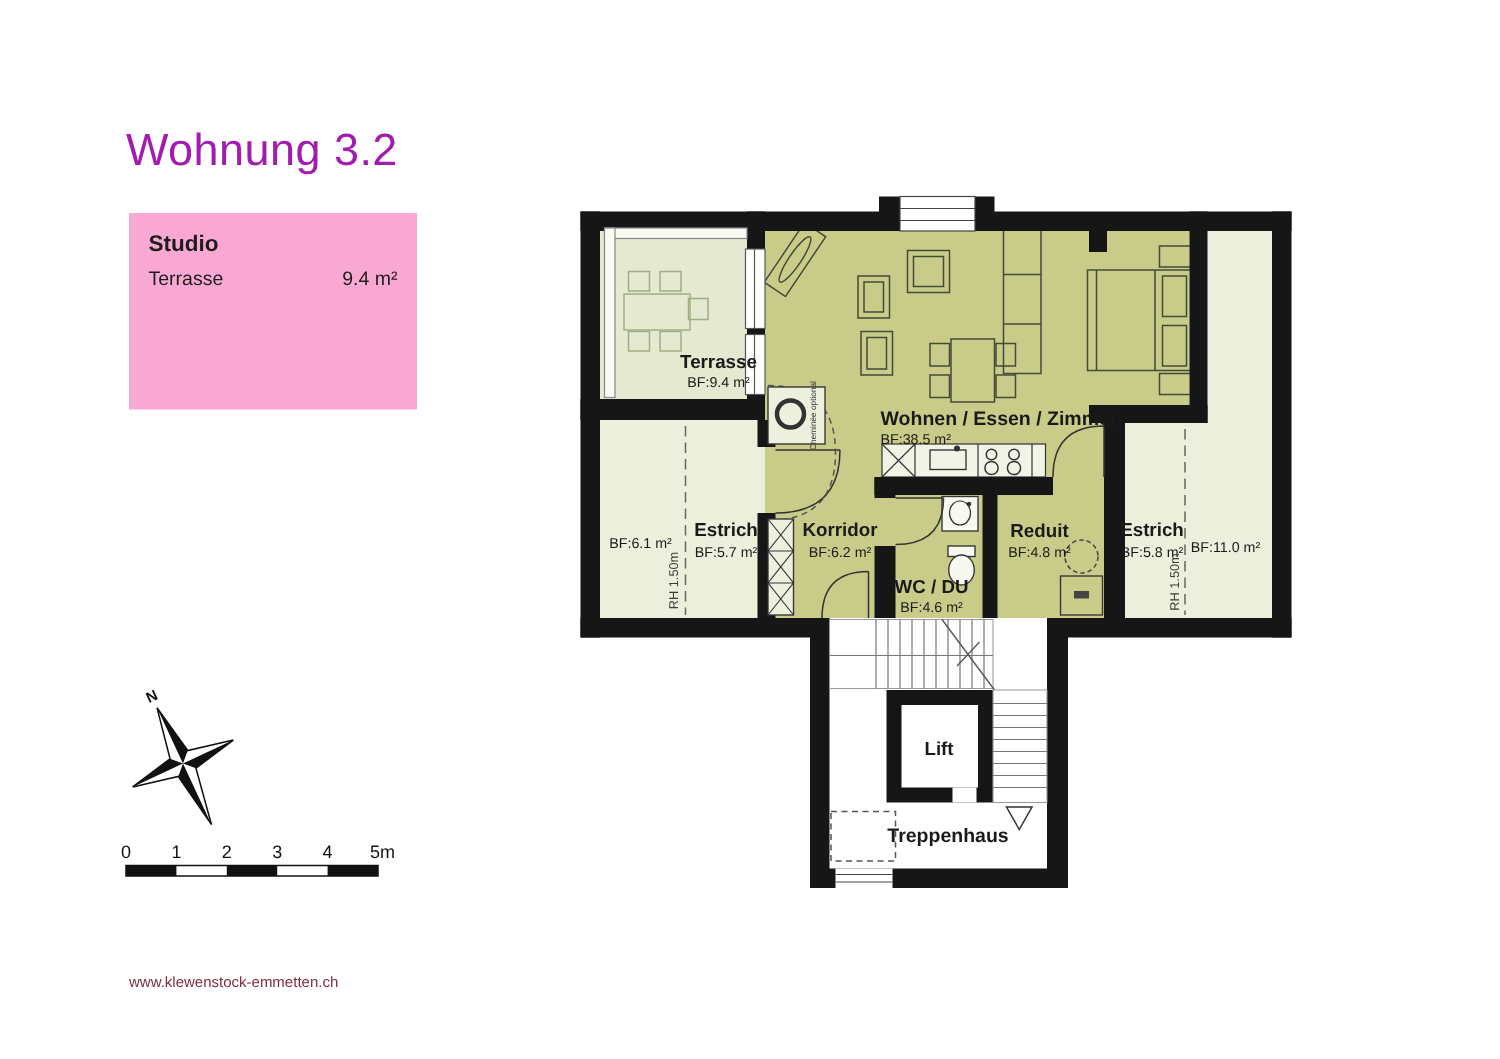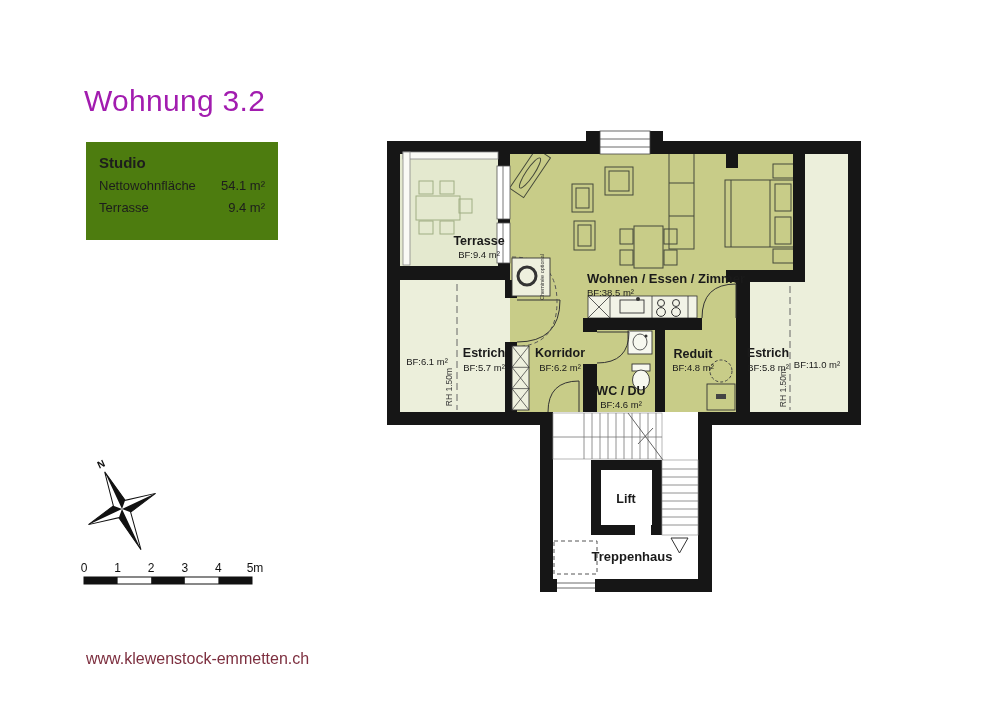--- a/index.html
+++ b/index.html
@@ -6,49 +6,45 @@
   body{
     width:1000px;height:706px;position:relative;background:#ffffff;
     font-family:"Liberation Sans", sans-serif;color:#222;overflow:hidden;
   }
   .abs{position:absolute;}
   #page-title{
     left:84px;top:84px;font-size:30px;font-weight:400;color:#a21caf;
     letter-spacing:.3px;
   }
   #info-box{
-    left:86px;top:142px;width:192px;height:98px;background:#4d7c0f;
+    left:86px;top:142px;width:192px;height:131px;background:#f9a8d4;
     box-sizing:border-box;padding:10px 13px 0 13px;color:#1d1d1d;
   }
   #info-box .heading{font-size:15px;font-weight:700;margin:2px 0 4px 0;}
   #info-box .line{font-size:13px;line-height:21.5px;}
   #info-box .row{display:flex;justify-content:space-between;font-size:13px;line-height:21.5px;}
   #info-box .row .val{text-align:right;}
   #site-link{
-    left:86px;top:650px;font-size:16px;color:#7d2f3f;font-weight:400;
+    left:86px;top:650px;font-size:10px;color:#7d2f3f;font-weight:400;
   }
   svg text{font-family:"Liberation Sans", sans-serif;}
   .room-name{font-size:12.5px;font-weight:700;fill:#1a1a1a;}
   .room-area{font-size:9.5px;fill:#1a1a1a;}
   .room-note{font-size:8.5px;fill:#3a3a3a;}
   .tiny-note{font-size:5.5px;fill:#333;}
   .tick-label{font-size:12px;fill:#111;}
   .north-label{font-size:10px;font-weight:700;fill:#111;}
 </style>
 </head>
 <body>
 
 <div class="abs" id="page-title">Wohnung 3.2</div>
 
 <div class="abs" id="info-box">
   <div class="heading">Studio</div>
-  <div class="row">
-    <span class="lbl">Nettowohnfläche</span>
-    <span class="val">54.1 m²</span>
-  </div>
   <div class="row">
     <span class="lbl">Terrasse</span>
     <span class="val">9.4 m²</span>
   </div>
 </div>
 
 <svg class="abs" style="left:0;top:0;" width="1000" height="706" viewBox="0 0 1000 706">
 
   <g>
     <rect x="400" y="154" width="448" height="258" fill="#ecefdb"></rect>

